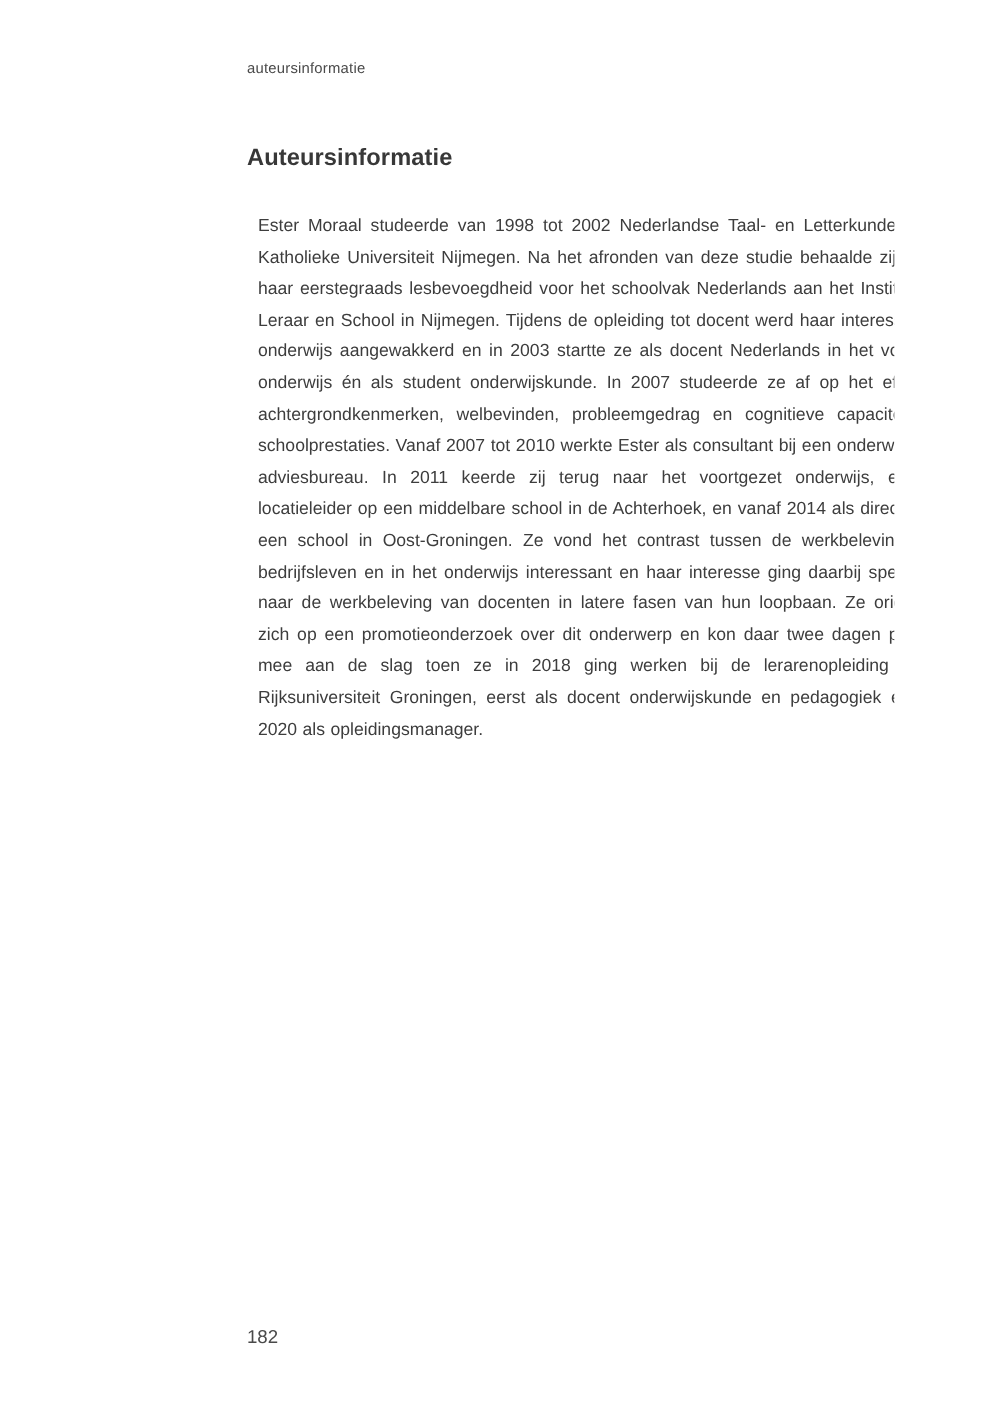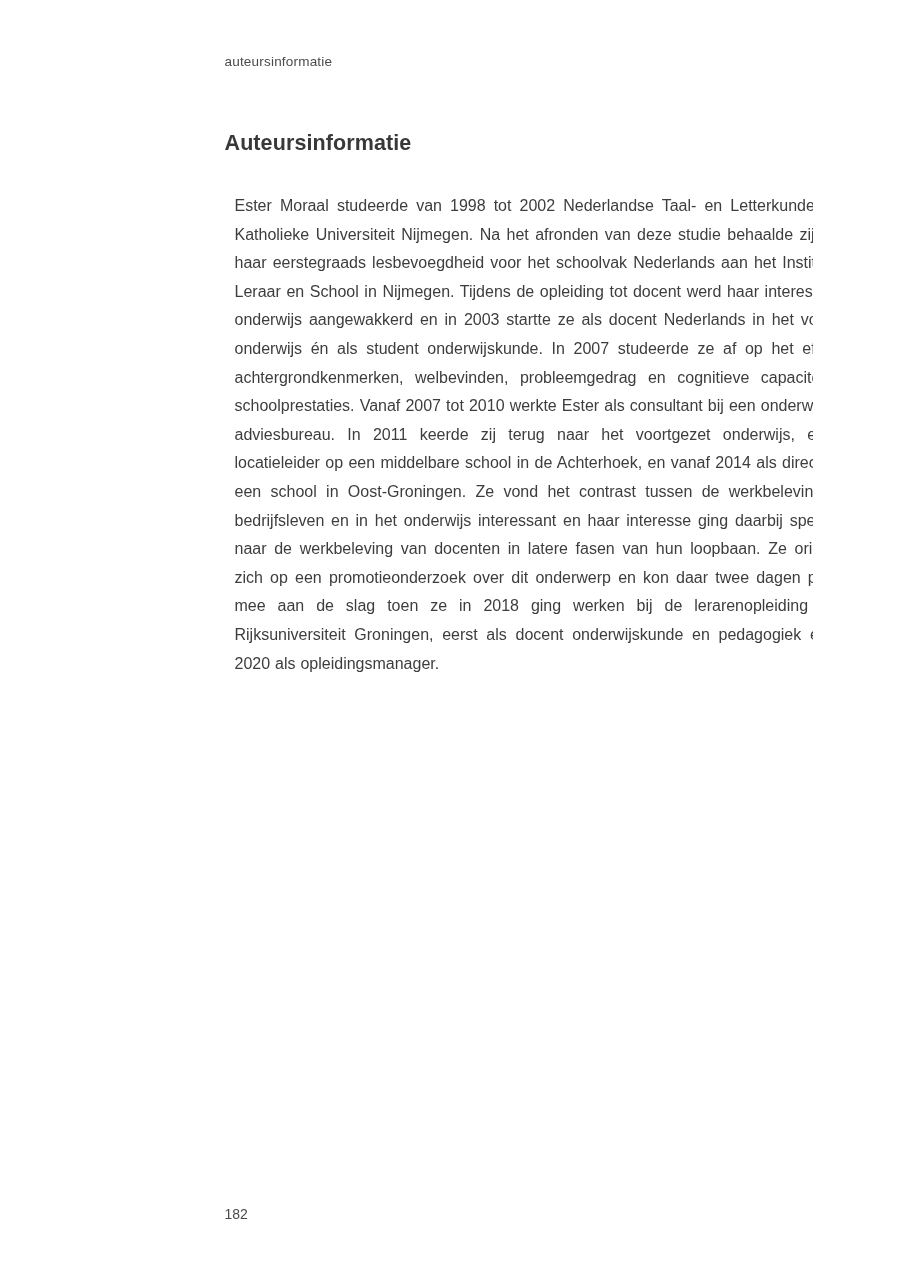--- a/index.html
+++ b/index.html
@@ -41,21 +41,21 @@
     font-size: 16px;
     line-height: 28.6px;
     text-align: justify;
     color: #3d3d3d;
     word-spacing: 0.5px;
   }
   .page-number {
     position: absolute;
     top: 1206px;
     left: 132px;
-    font-size: 14px;
+    font-size: 17px;
     color: #4a4a4a;
   }
 </style>
 </head>
 <body>
 
 <div class="page">
   <div class="running-header">auteursinformatie</div>
 
   <h1 class="page-title">Auteursinformatie</h1>

